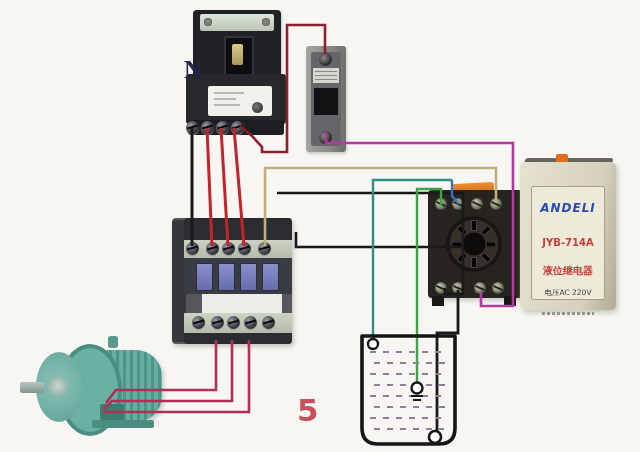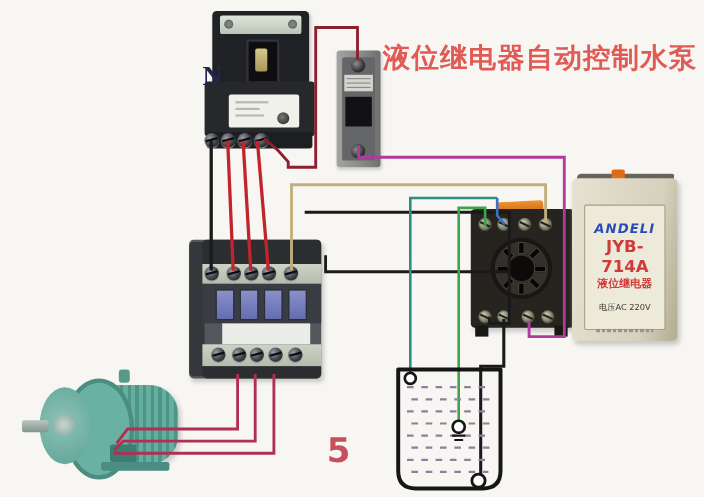--- a/index.html
+++ b/index.html
@@ -49,22 +49,22 @@
   .sk-clip{left:452px;top:183px;width:42px;height:11px;background:linear-gradient(#f09030,#c96a12);border-radius:3px;transform:rotate(-3deg);}
   .sk-ring{left:446px;top:216px;width:56px;height:56px;border-radius:50%;background:radial-gradient(circle,#0d0b09 28%,#36302a 30% 60%,#191613 62%);}
   .sk-slot{position:absolute;width:4px;height:9px;background:#050505;border:1px solid #4a433b;}
   .sk-ear{position:absolute;top:296px;width:12px;height:10px;background:#1a1815;}
   
   .rl-body{left:520px;top:162px;width:96px;height:148px;background:linear-gradient(100deg,#e6e2d2,#d6d1bd 70%,#b2ab93);border-radius:5px;box-shadow:2px 3px 5px #c8c8c2;}
   .rl-top{left:524px;top:158px;width:88px;height:12px;background:linear-gradient(#6d6a60,#3c3a34);border-radius:3px;transform:skewX(-14deg);}
   .rl-btn{left:556px;top:154px;width:12px;height:12px;background:#e06a18;border-radius:2px;}
   .rl-panel{left:531px;top:186px;width:72px;height:112px;background:#edead9;border:1px solid #a89f85;border-radius:2px;text-align:center;}
   .rl-brand{margin-top:14px;font-size:12px;font-weight:bold;font-style:italic;color:#2b4bb5;letter-spacing:1px;}
-  .rl-model{margin-top:0;font-size:15px;font-weight:bold;color:#cf3a3a;}
-  .rl-name{margin-top:0;font-size:10px;font-weight:bold;color:#cf3a3a;text-align:center;}
+  .rl-model{margin-top:22px;font-size:10px;font-weight:bold;color:#cf3a3a;}
+  .rl-name{margin-top:16px;font-size:10px;font-weight:bold;color:#cf3a3a;text-align:center;}
   .rl-volt{margin-top:10px;font-size:7.5px;color:#3a3a38;}
   .rl-fine{margin:14px auto 0;width:52px;height:3px;background:repeating-linear-gradient(90deg,#9a9488 0 3px,transparent 3px 5px);}
   
   .mo-body{left:88px;top:350px;width:74px;height:72px;background:repeating-linear-gradient(90deg,#4e9488 0 3px,#65af9f 3px 7px);border-radius:10px 26px 26px 10px;box-shadow:2px 3px 4px #ccc;}
   .mo-front{left:58px;top:344px;width:56px;height:84px;border-radius:50%;background:#68b1a3;border:4px solid #4b8d80;}
   .mo-flange{left:36px;top:352px;width:46px;height:70px;border-radius:50%;background:radial-gradient(circle at 45% 45%,#8cc3b7,#5ea295);}
   .mo-hub{left:48px;top:376px;width:20px;height:20px;border-radius:50%;background:radial-gradient(circle,#c9d6cf,#7fa79c);}
   .mo-shaft{left:20px;top:382px;width:24px;height:11px;background:linear-gradient(#b9c6c0,#84958f);border-radius:2px;}
   .mo-eye{left:108px;top:336px;width:10px;height:12px;background:#59998c;border-radius:3px;}
   .mo-box{left:100px;top:404px;width:24px;height:16px;background:#3c7d71;border-radius:2px;}
@@ -225,17 +225,16 @@
       <line x1="374" y1="429" x2="444" y2="429" stroke="#8e7f9a"></line>
     </g>
 
     <circle cx="373" cy="344" r="5" fill="#ffffff" stroke-width="2.4" stroke="#161616"></circle>
     <circle cx="417" cy="388" r="5.5" fill="#ffffff" stroke-width="2.4" stroke="#161616"></circle>
     <line x1="411" y1="396" x2="423" y2="396" stroke-width="2" stroke="#161616"></line>
     <line x1="413" y1="400" x2="421" y2="400" stroke-width="2" stroke="#161616"></line>
     <circle cx="435" cy="437" r="6" fill="#ffffff" stroke-width="2.6" stroke="#161616"></circle>
   </svg>
 
-  <div class="abs title">液位继电器自动控制水泵</div>
   <div class="abs n-label">N</div>
   <div class="abs fig-num">5</div>
 
 </div>
 
 </body></html>

